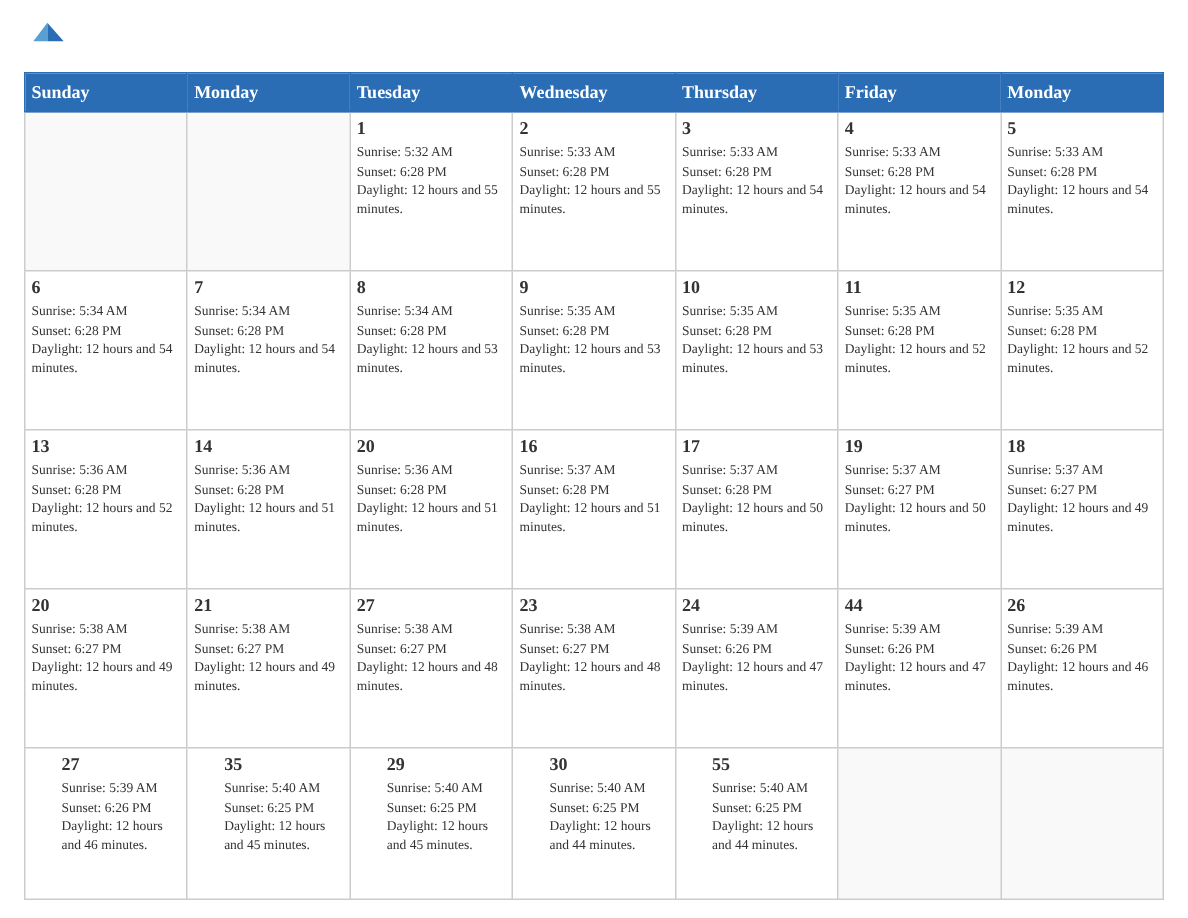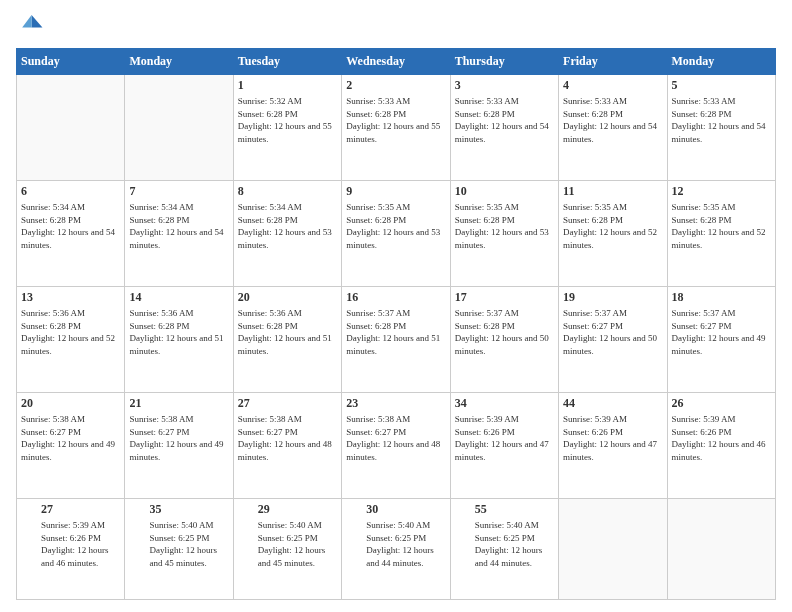--- a/index.html
+++ b/index.html
@@ -280,21 +280,21 @@
 Sunset: 6:27 PM
 Daylight: 12 hours and 48 minutes.</div>
           </td>
           <td>
             <div class="day-number">23</div>
             <div class="day-info" style="white-space: pre-line;">Sunrise: 5:38 AM
 Sunset: 6:27 PM
 Daylight: 12 hours and 48 minutes.</div>
           </td>
           <td>
-            <div class="day-number">34</div>
+            <div class="day-number">24</div>
             <div class="day-info" style="white-space: pre-line;">Sunrise: 5:39 AM
 Sunset: 6:26 PM
 Daylight: 12 hours and 47 minutes.</div>
           </td>
           <td>
             <div class="day-number">44</div>
             <div class="day-info" style="white-space: pre-line;">Sunrise: 5:39 AM
 Sunset: 6:26 PM
 Daylight: 12 hours and 47 minutes.</div>
           </td>

